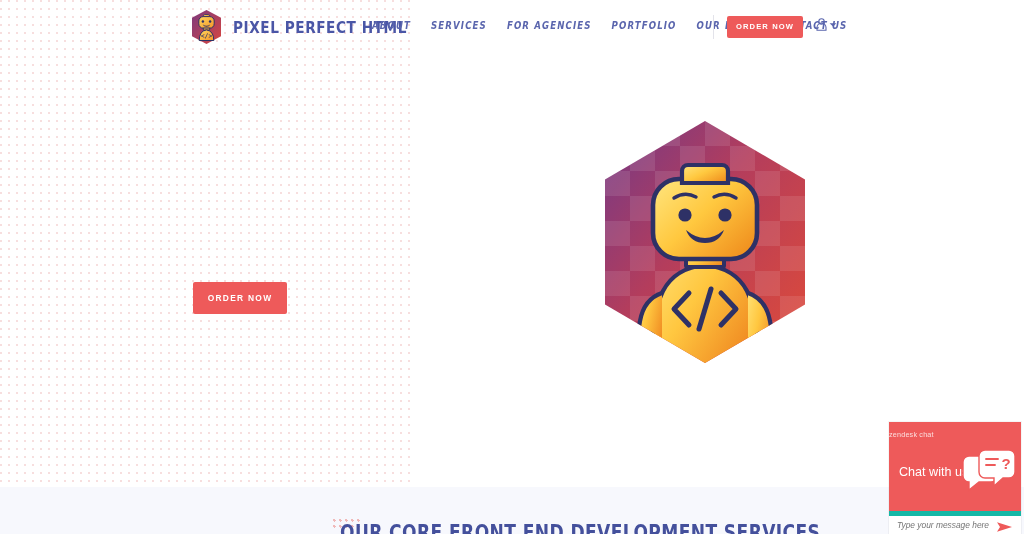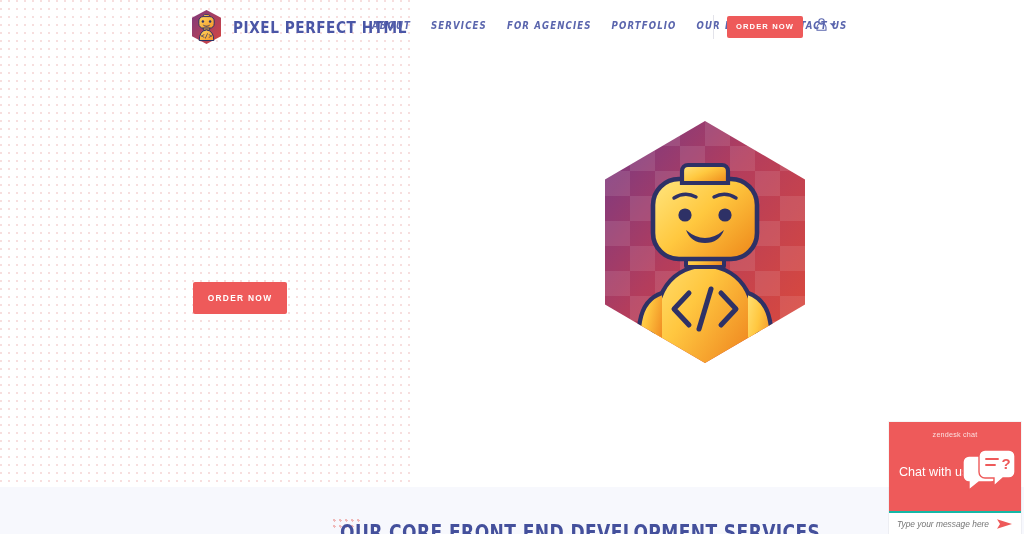--- a/index.html
+++ b/index.html
@@ -211,21 +211,21 @@
   }
   .chat-body {
     position: relative;
     width: 132px; height: 89px;
     background: #ee5a5a;
     overflow: hidden;
   }
   .chat-brand {
     position: absolute;
     left: 0; right: 0; top: 8px;
-    text-align: center;
+    text-align: left;
     font-family: "Liberation Sans", sans-serif;
     font-size: 7.2px;
     color: #fcdede;
     letter-spacing: 0.2px;
   }
   .chat-cta {
     position: absolute;
     left: 10px; top: 43px;
     font-family: "Liberation Sans", sans-serif;
     font-size: 12.6px;
@@ -235,21 +235,21 @@
   .chat-bubbles {
     position: absolute;
     right: 6px; top: 28px;
     width: 56px; height: 52px;
   }
   .chat-bubbles svg { display: block; }
   .chat-input-row {
     position: relative;
     width: 132px; height: 23px;
     background: #ffffff;
-    border-top: 2px solid #14b8a6;
+    border-top: 5px solid #14b8a6;
     display: flex; align-items: center;
   }
   .chat-input {
     border: none;
     outline: none;
     background: transparent;
     font-family: "Liberation Sans", sans-serif;
     font-size: 8.4px;
     font-style: italic;
     color: #9a9aa6;

